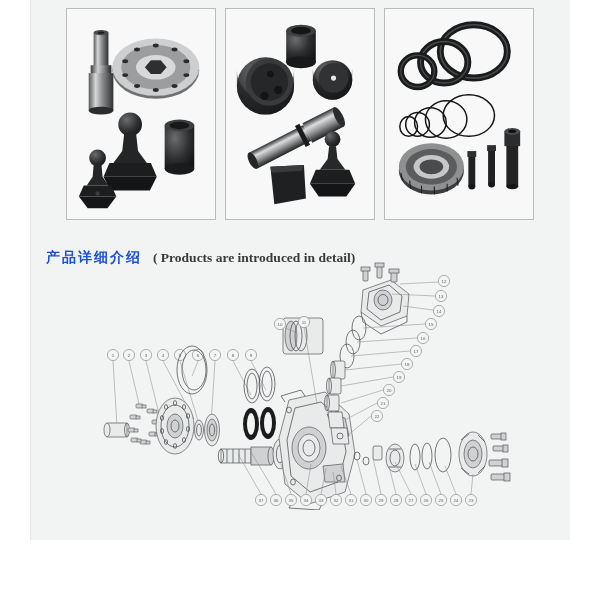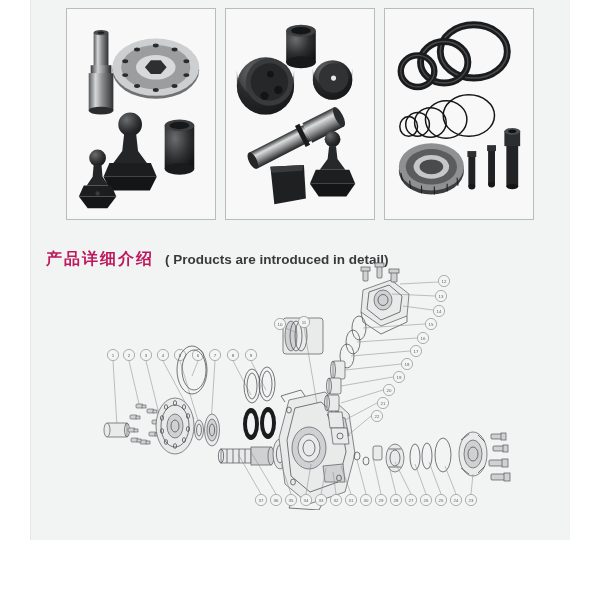--- a/index.html
+++ b/index.html
@@ -38,27 +38,27 @@
   }
   .photo-inner{position:absolute;inset:0;}
 
   
   .heading{
     position:absolute;left:46px;top:249px;
     display:flex;align-items:baseline;gap:11px;
     white-space:nowrap;
   }
   .heading-cn{
-    font-size:16px;letter-spacing:2px;font-weight:600;
-    color:#be185d;
+    font-size:14px;letter-spacing:2px;font-weight:600;
+    color:#1d4ed8;
     font-family:Liberation Sans, sans-serif;
   }
   .heading-en{
     font-size:13.5px;color:#3a3a3a;font-weight:600;
-    font-family:Liberation Sans, sans-serif;
+    font-family:Liberation Serif, serif;
   }
 
   
   .diagram{
     position:absolute;left:95px;top:258px;width:420px;height:252px;
   }
   .diagram svg{display:block;width:420px;height:252px;}
   .cal-circ{fill:#f4f4f4;stroke:#8c8f91;stroke-width:.7;}
   .cal-txt{font-family:"Liberation Sans",sans-serif;font-size:4.4px;fill:#5d6062;text-anchor:middle;}
   .leader{stroke:#8c8f91;stroke-width:.55;fill:none;}

